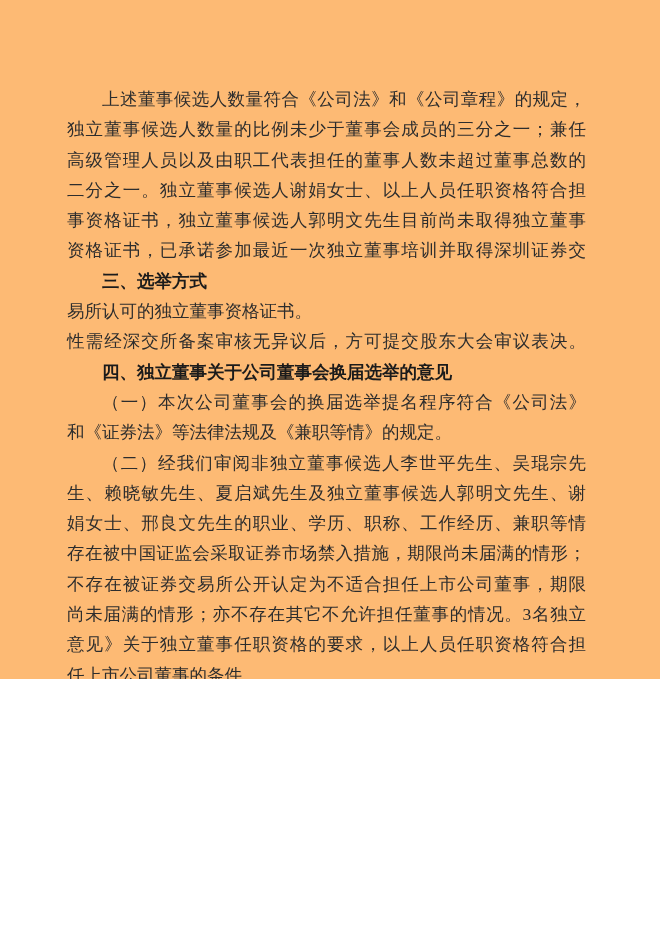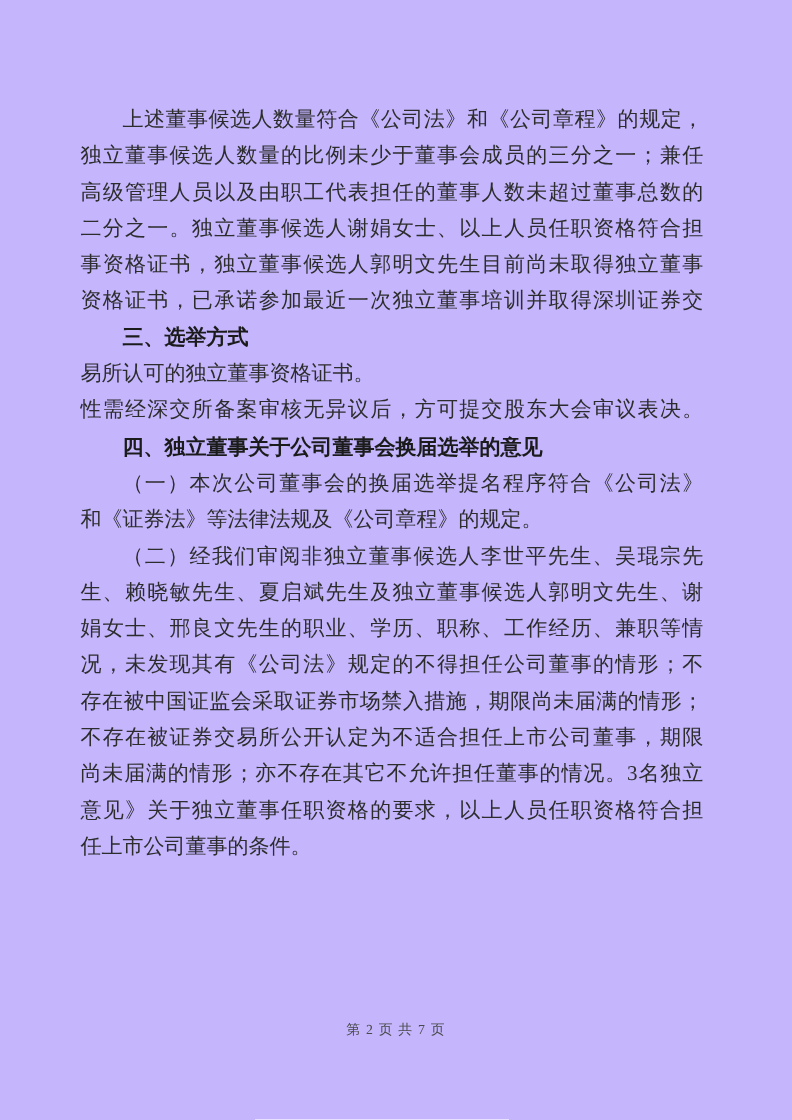--- a/index.html
+++ b/index.html
@@ -3,22 +3,22 @@
 <meta charset="utf-8">
 <style>
   html, body {
     margin: 0;
     padding: 0;
     background: #ffffff;
   }
   .page {
     position: relative;
     width: 660px;
-    height: 933px;
-    background: #c4b5fd;
+    height: 679px;
+    background: #fdba74;
     overflow: hidden;
     font-family: "Liberation Serif", "DejaVu Serif", serif;
   }
   .body-text {
     position: absolute;
     left: 67px;
     top: 84px;
     width: 519px;
     color: #2d2d2d;
     font-size: 17.5px;
@@ -60,25 +60,24 @@
     <div class="ln">独立董事候选人数量的比例未少于董事会成员的三分之一；兼任</div>
     <div class="ln">高级管理人员以及由职工代表担任的董事人数未超过董事总数的</div>
     <div class="ln">二分之一。独立董事候选人谢娟女士、以上人员任职资格符合担</div>
     <div class="ln">事资格证书，独立董事候选人郭明文先生目前尚未取得独立董事</div>
     <div class="ln">资格证书，已承诺参加最近一次独立董事培训并取得深圳证券交</div>
     <div class="ln head indent end">三、选举方式</div>
     <div class="ln end">易所认可的独立董事资格证书。</div>
     <div class="ln">性需经深交所备案审核无异议后，方可提交股东大会审议表决。</div>
     <div class="ln head indent end">四、独立董事关于公司董事会换届选举的意见</div>
     <div class="ln indent">（一）本次公司董事会的换届选举提名程序符合《公司法》</div>
-    <div class="ln end">和《证券法》等法律法规及《公司章程》的规定。</div>
+    <div class="ln end">和《证券法》等法律法规及《兼职等情》的规定。</div>
     <div class="ln indent">（二）经我们审阅非独立董事候选人李世平先生、吴琨宗先</div>
     <div class="ln">生、赖晓敏先生、夏启斌先生及独立董事候选人郭明文先生、谢</div>
     <div class="ln">娟女士、邢良文先生的职业、学历、职称、工作经历、兼职等情</div>
-    <div class="ln">况，未发现其有《公司法》规定的不得担任公司董事的情形；不</div>
     <div class="ln">存在被中国证监会采取证券市场禁入措施，期限尚未届满的情形；</div>
     <div class="ln">不存在被证券交易所公开认定为不适合担任上市公司董事，期限</div>
     <div class="ln">尚未届满的情形；亦不存在其它不允许担任董事的情况。3名独立</div>
     <div class="ln">意见》关于独立董事任职资格的要求，以上人员任职资格符合担</div>
     <div class="ln end">任上市公司董事的条件。</div>
   </div>
   <div class="footer">
     <span>第 2 页 共 7 页</span>
   </div>
 </div>

